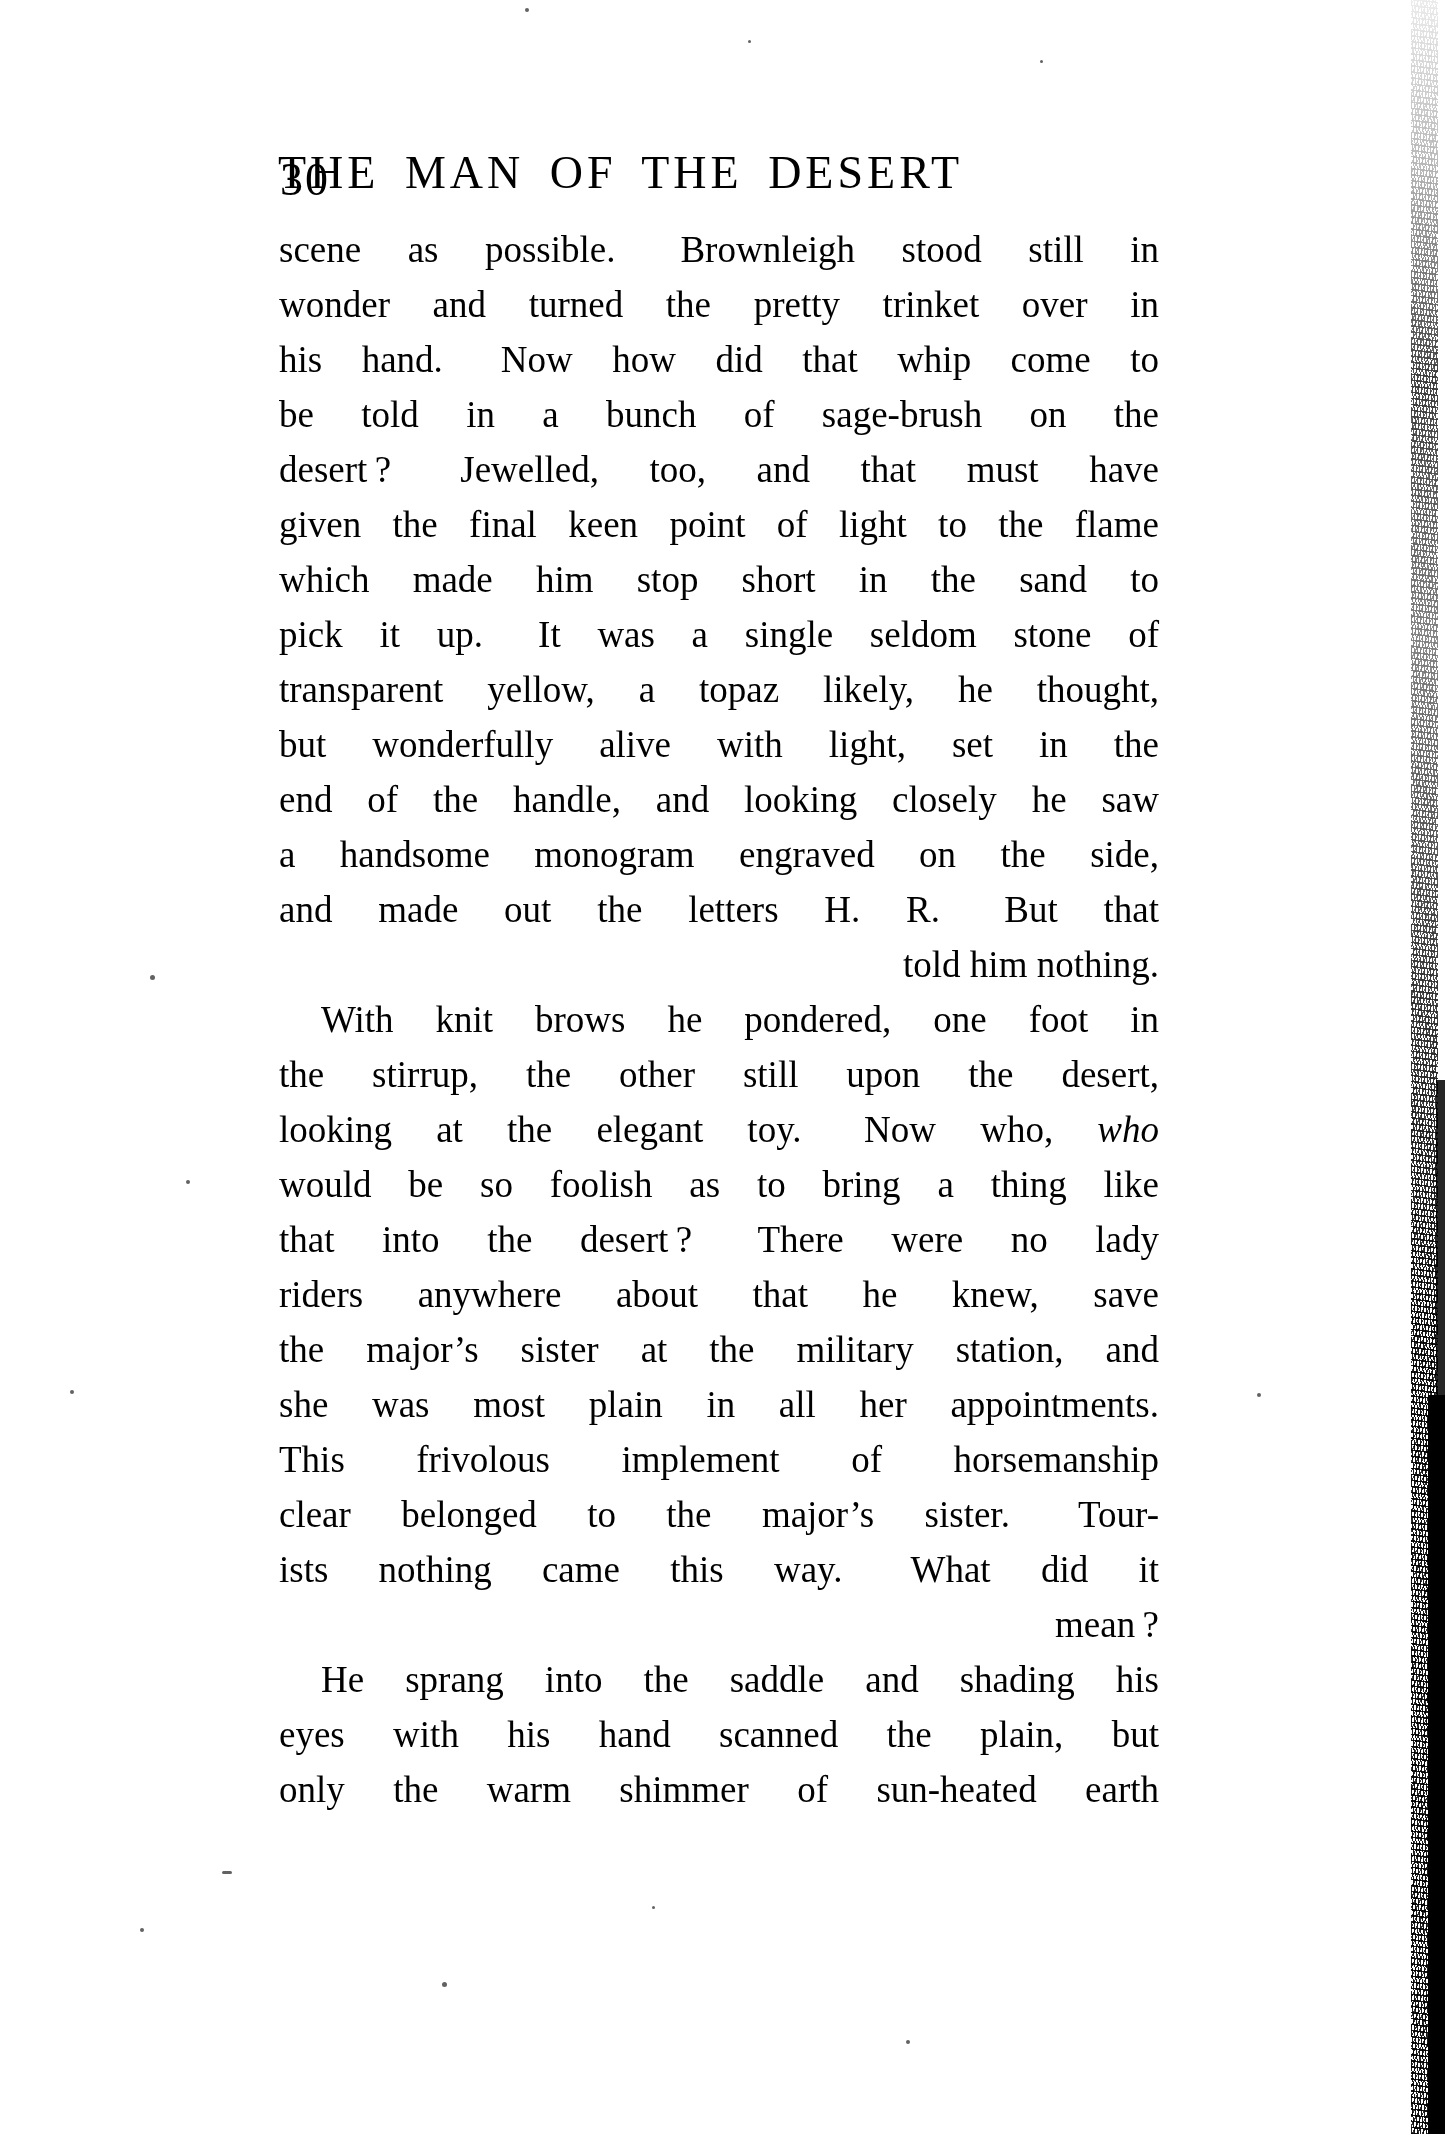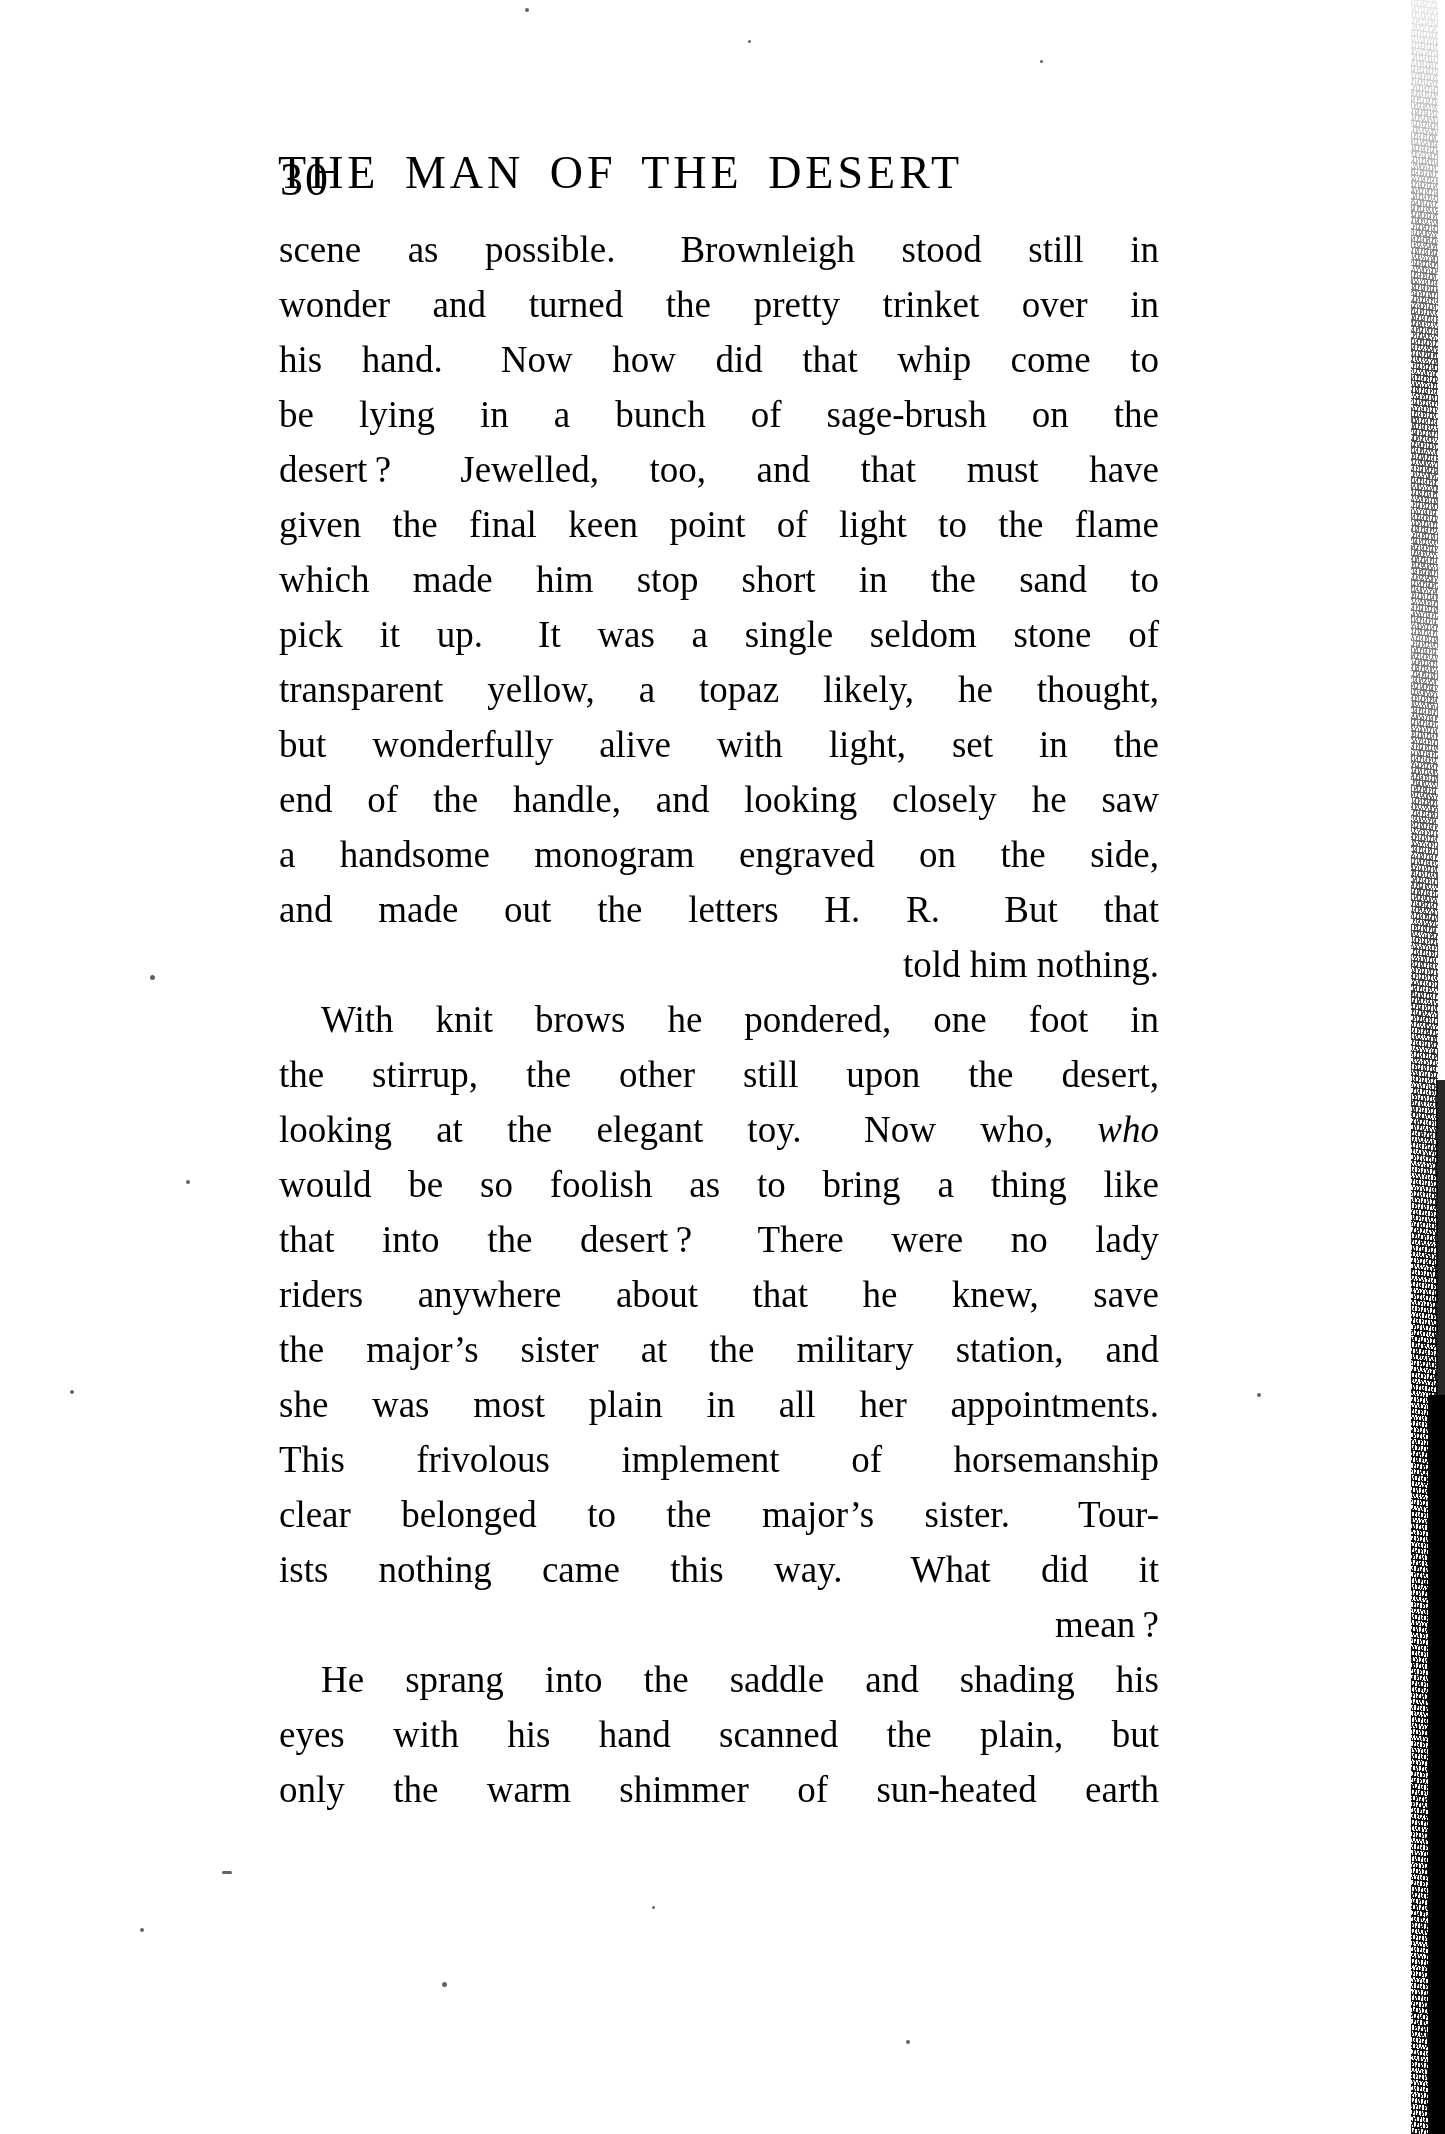--- a/index.html
+++ b/index.html
@@ -122,21 +122,21 @@
 
   <div class="header">
     <span class="pagenum">30</span>
     <span class="running-title">THE MAN OF THE DESERT</span>
   </div>
 
   <div class="body-text">
       <div class="line just"><span>scene as possible.  Brownleigh stood still in</span></div>
       <div class="line just"><span>wonder and turned the pretty trinket over in</span></div>
       <div class="line just"><span>his hand.  Now how did that whip come to</span></div>
-      <div class="line just"><span>be lying in a bunch of sage-brush on the</span></div>
+      <div class="line just"><span>be told in a bunch of sage-brush on the</span></div>
       <div class="line just"><span>desert ?  Jewelled, too, and that must have</span></div>
       <div class="line just"><span>given the final keen point of light to the flame</span></div>
       <div class="line just"><span>which made him stop short in the sand to</span></div>
       <div class="line just"><span>pick it up.  It was a single seldom stone of</span></div>
       <div class="line just"><span>transparent yellow, a topaz likely, he thought,</span></div>
       <div class="line just"><span>but wonderfully alive with light, set in the</span></div>
       <div class="line just"><span>end of the handle, and looking closely he saw</span></div>
       <div class="line just"><span>a handsome monogram engraved on the side,</span></div>
       <div class="line just"><span>and made out the letters H. R.  But that</span></div>
       <div class="line"><span>told him nothing.</span></div>

